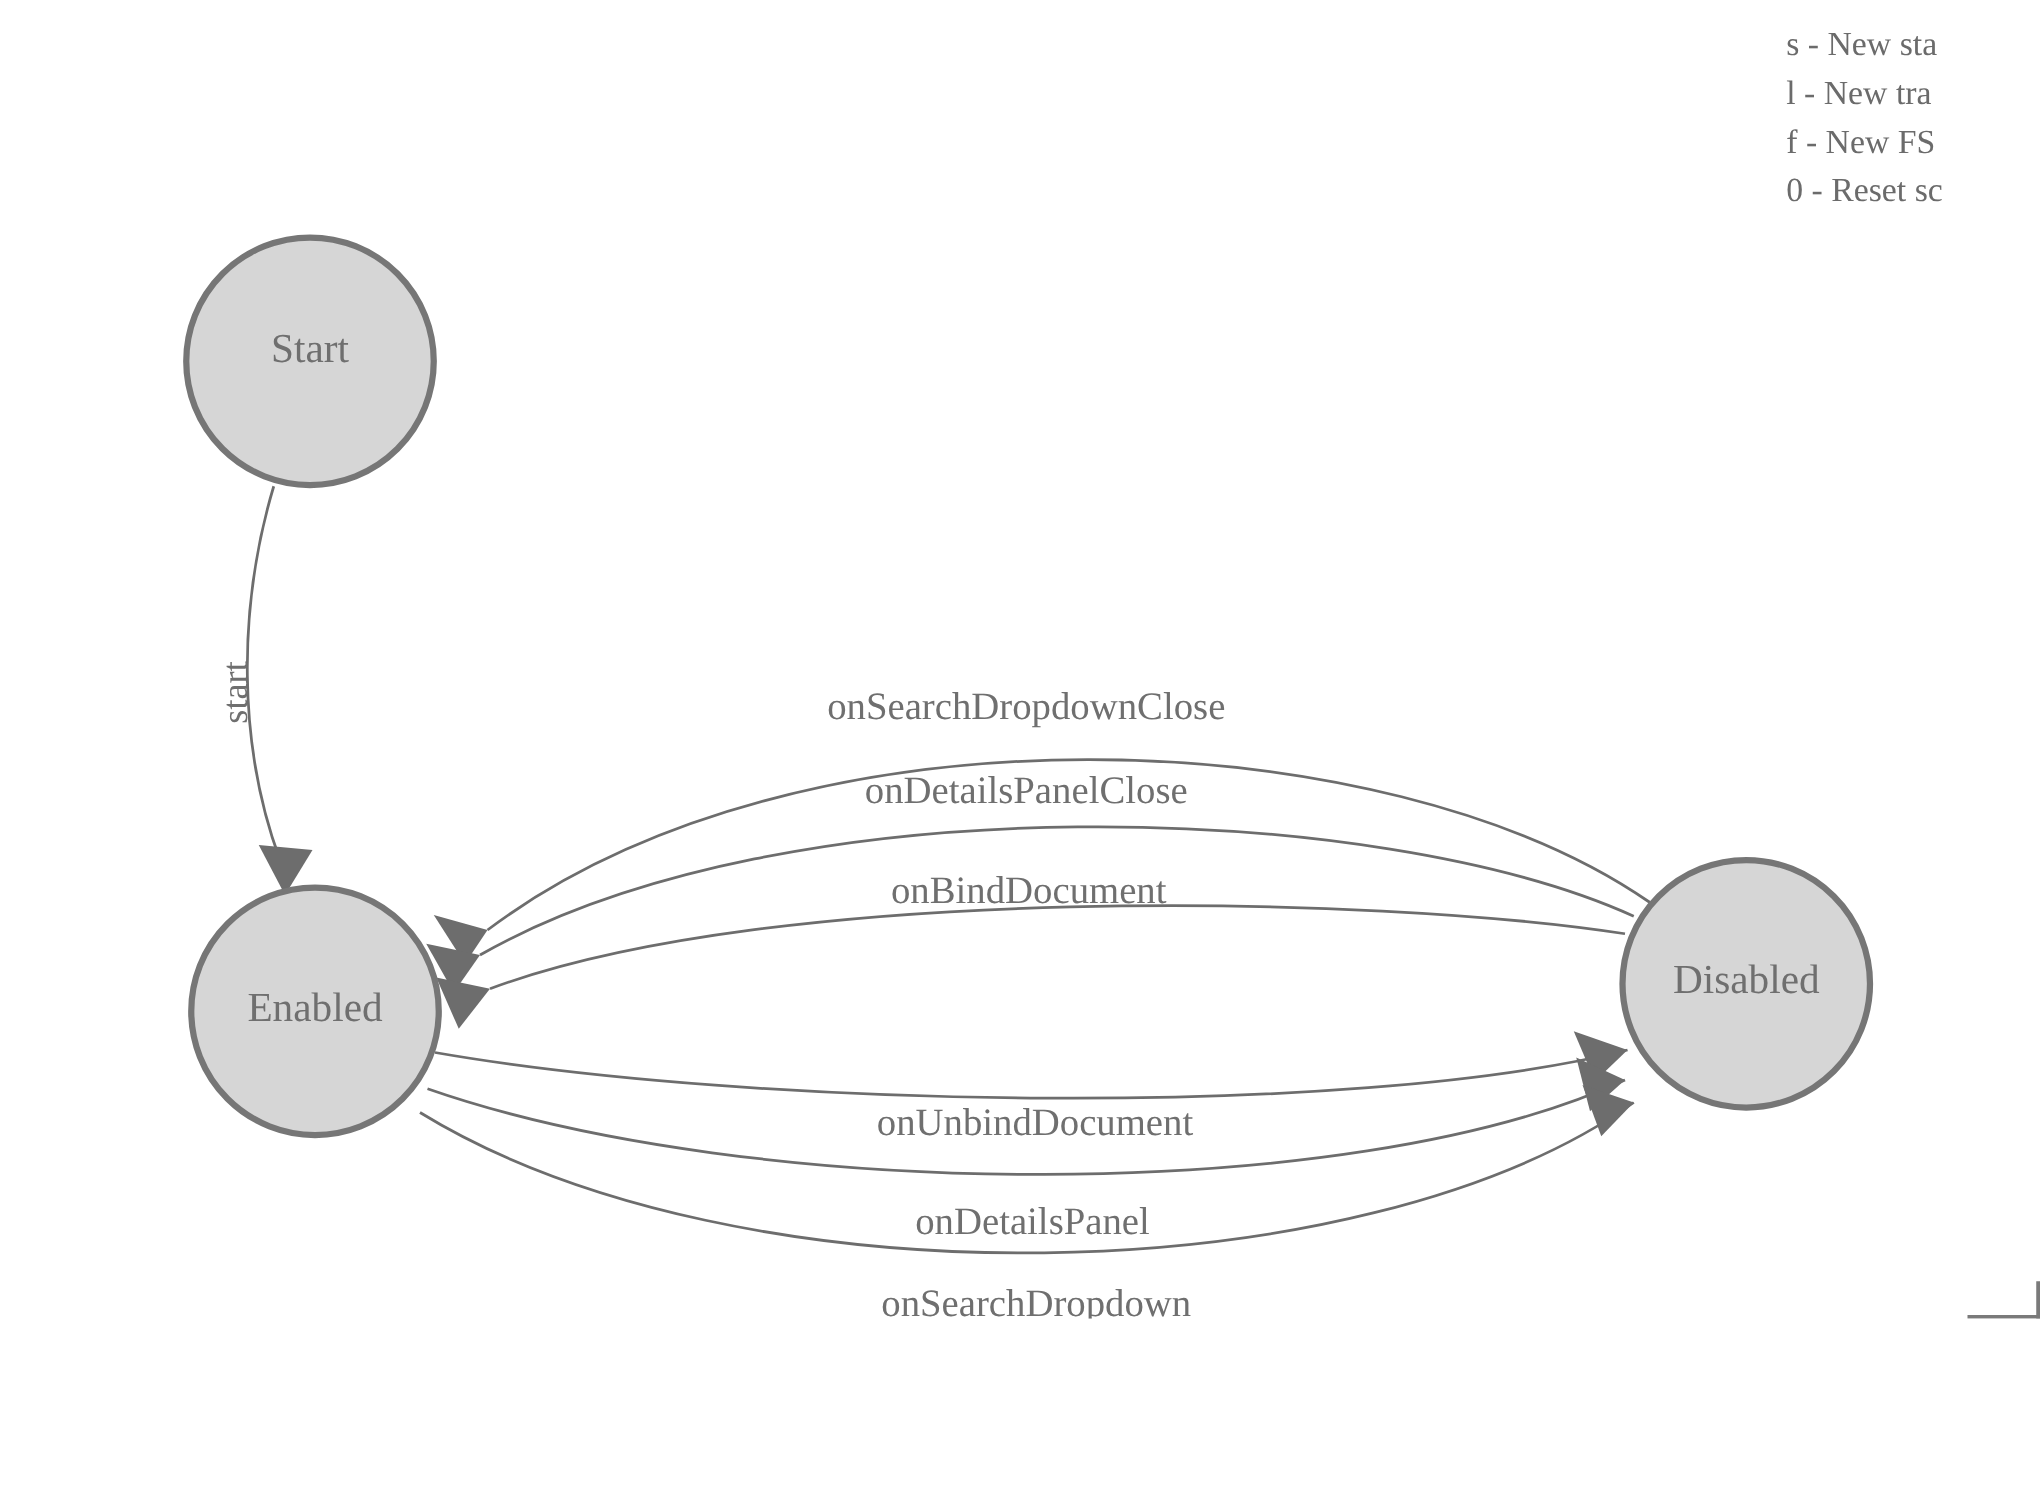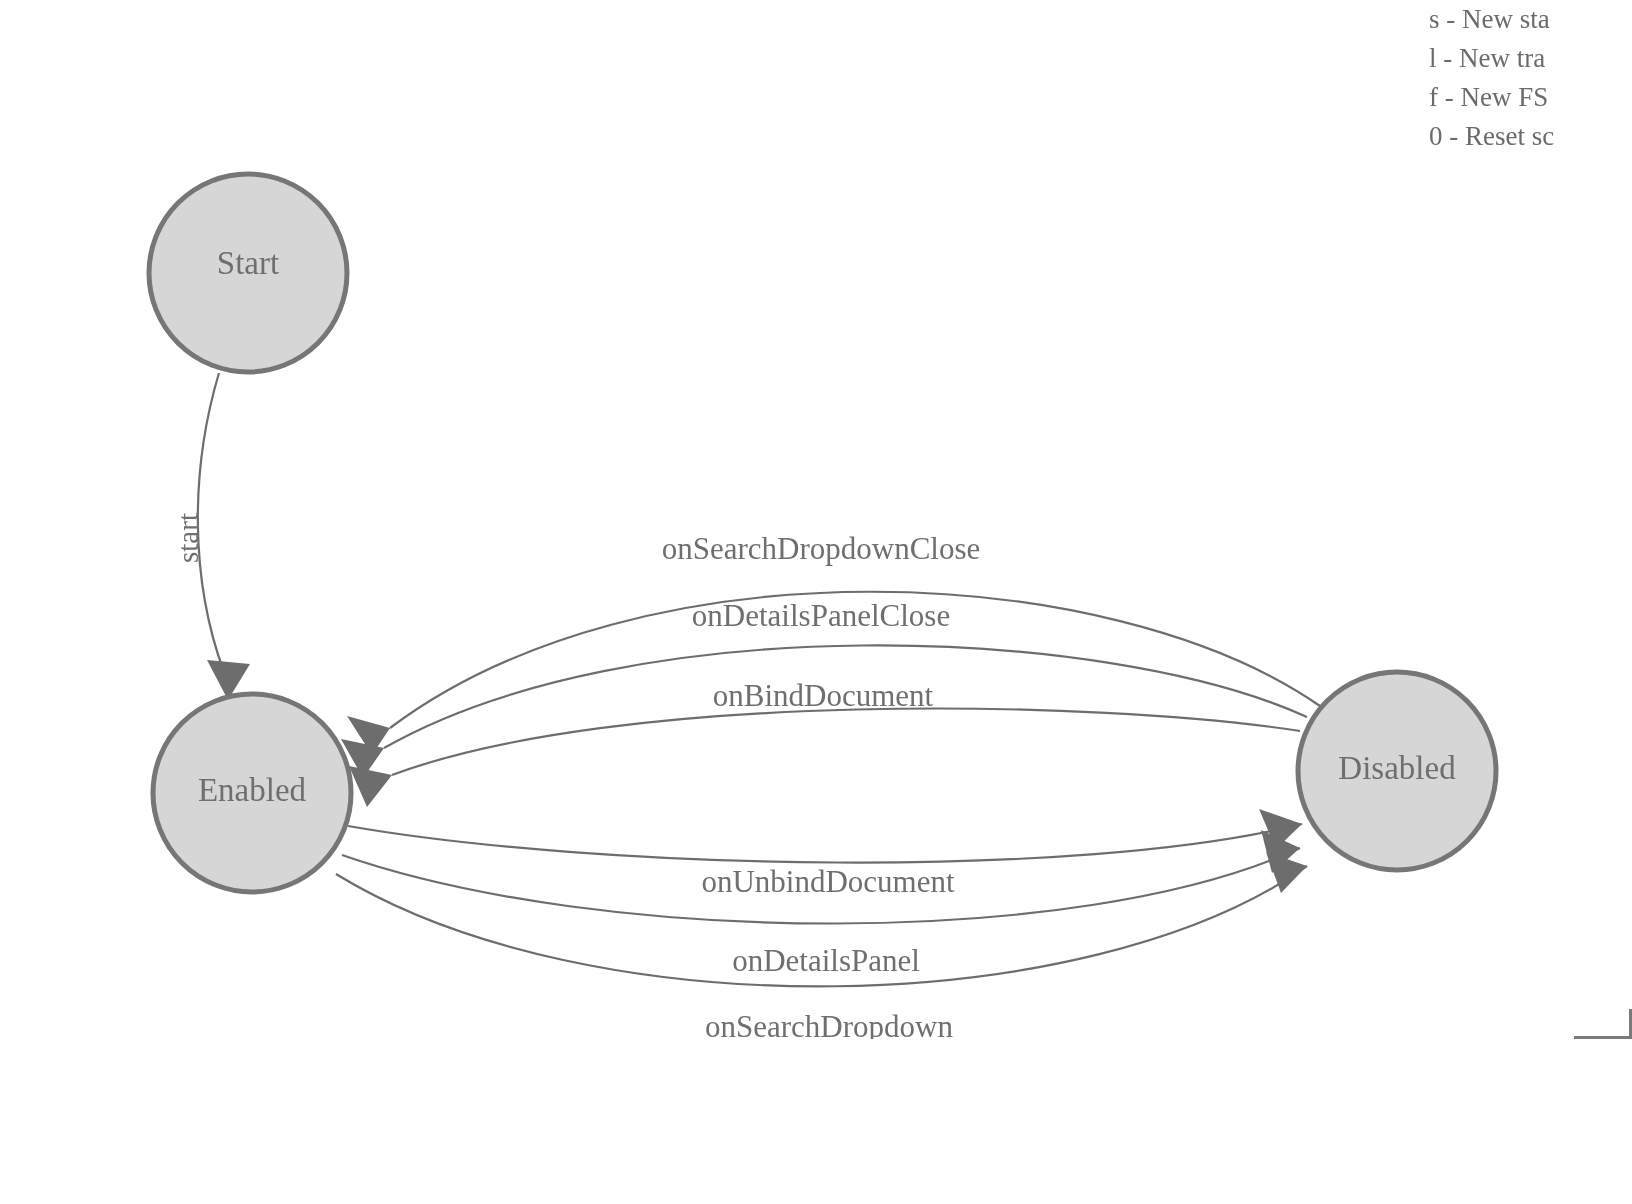--- a/index.html
+++ b/index.html
@@ -8,20 +8,21 @@
     padding: 0;
     background: #ffffff;
   }
   #app {
     position: relative;
     width: 1632px;
     height: 1039px;
     background: #ffffff;
     overflow: hidden;
     font-family: "Liberation Serif", "DejaVu Serif", serif;
+    margin-top: 16px;
   }
 
   
   #help-overlay {
     position: absolute;
     top: 0px;
     left: 1429px;
     width: 420px;
     color: #6b6b6b;
     font-family: "Liberation Serif", "DejaVu Serif", serif;

